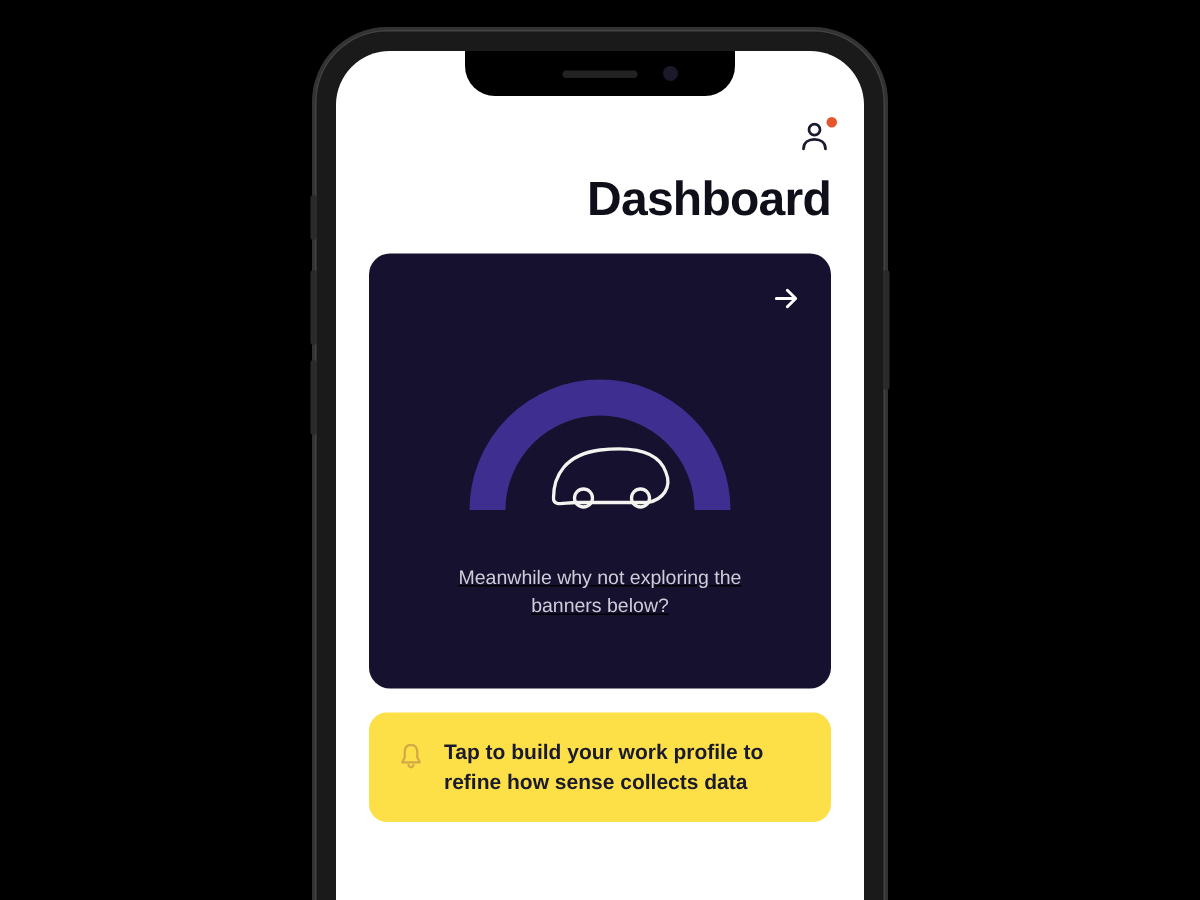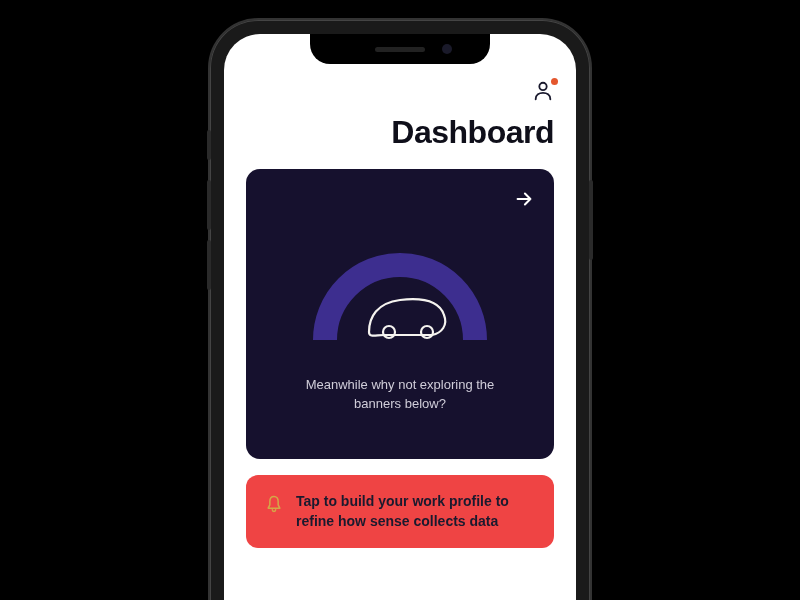--- a/index.html
+++ b/index.html
@@ -106,20 +106,21 @@
     .hero-card {
       background: #16112e;
       border-radius: 14px;
       padding: 20px;
       position: relative;
       height: 290px;
       display: flex;
       flex-direction: column;
       justify-content: center;
       align-items: center;
+      text-decoration: underline;
     }
     .arrow-button {
       position: absolute;
       top: 16px;
       right: 16px;
       width: 28px;
       height: 28px;
       display: flex;
       align-items: center;
       justify-content: center;
@@ -136,21 +137,21 @@
     }
     .card-text {
       color: #d0cdd9;
       font-size: 13px;
       text-align: center;
       line-height: 1.5;
       margin-top: 20px;
       max-width: 220px;
     }
     .banner-card {
-      background: #ef4444;
+      background: #fde047;
       border-radius: 12px;
       padding: 16px 18px;
       margin-top: 16px;
       display: flex;
       align-items: flex-start;
       gap: 12px;
       cursor: pointer;
     }
     .banner-icon {
       flex-shrink: 0;

